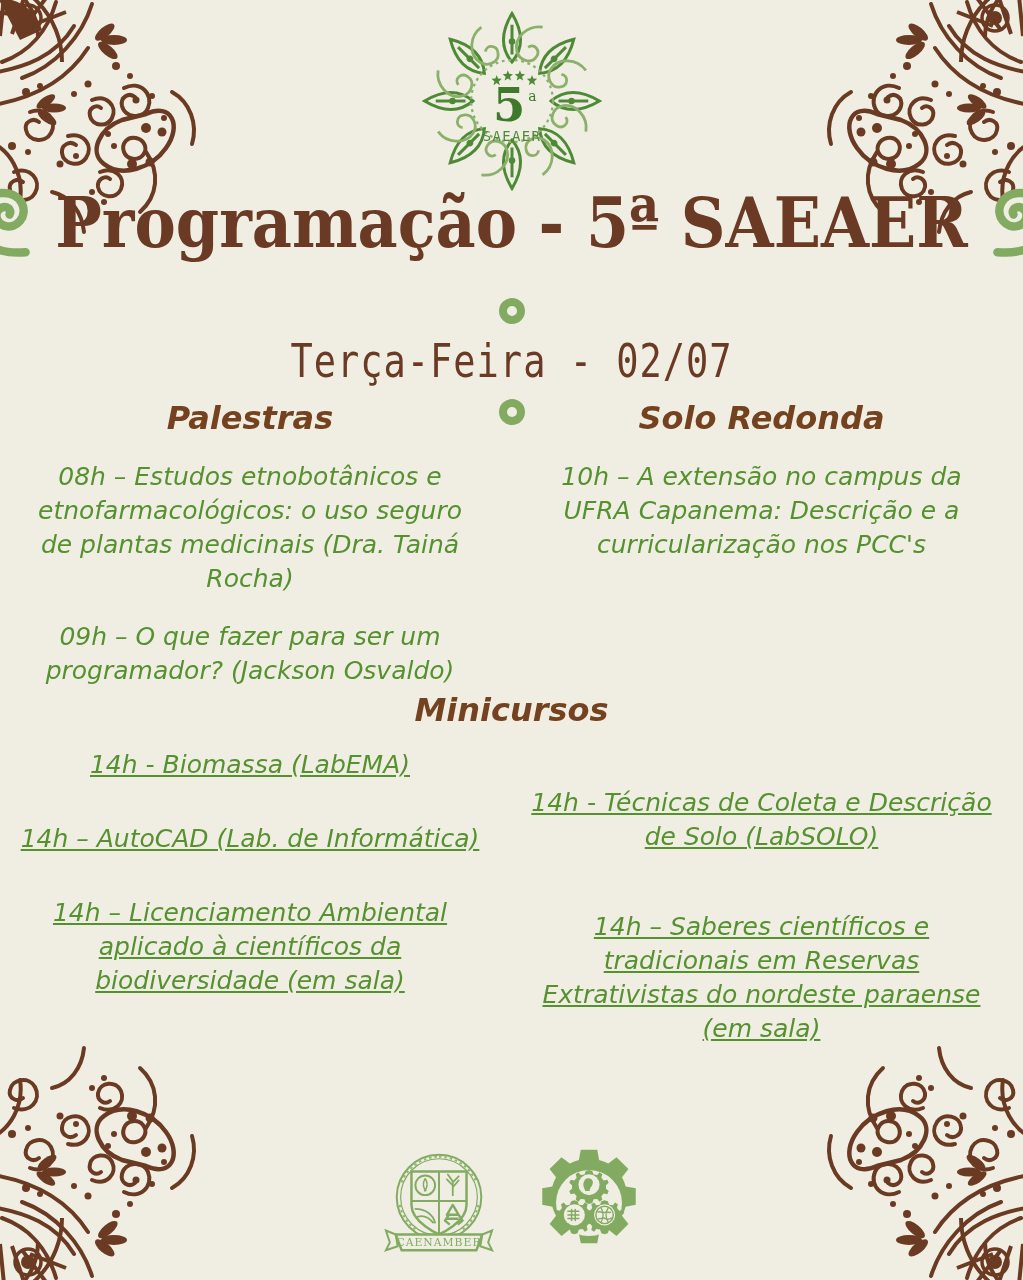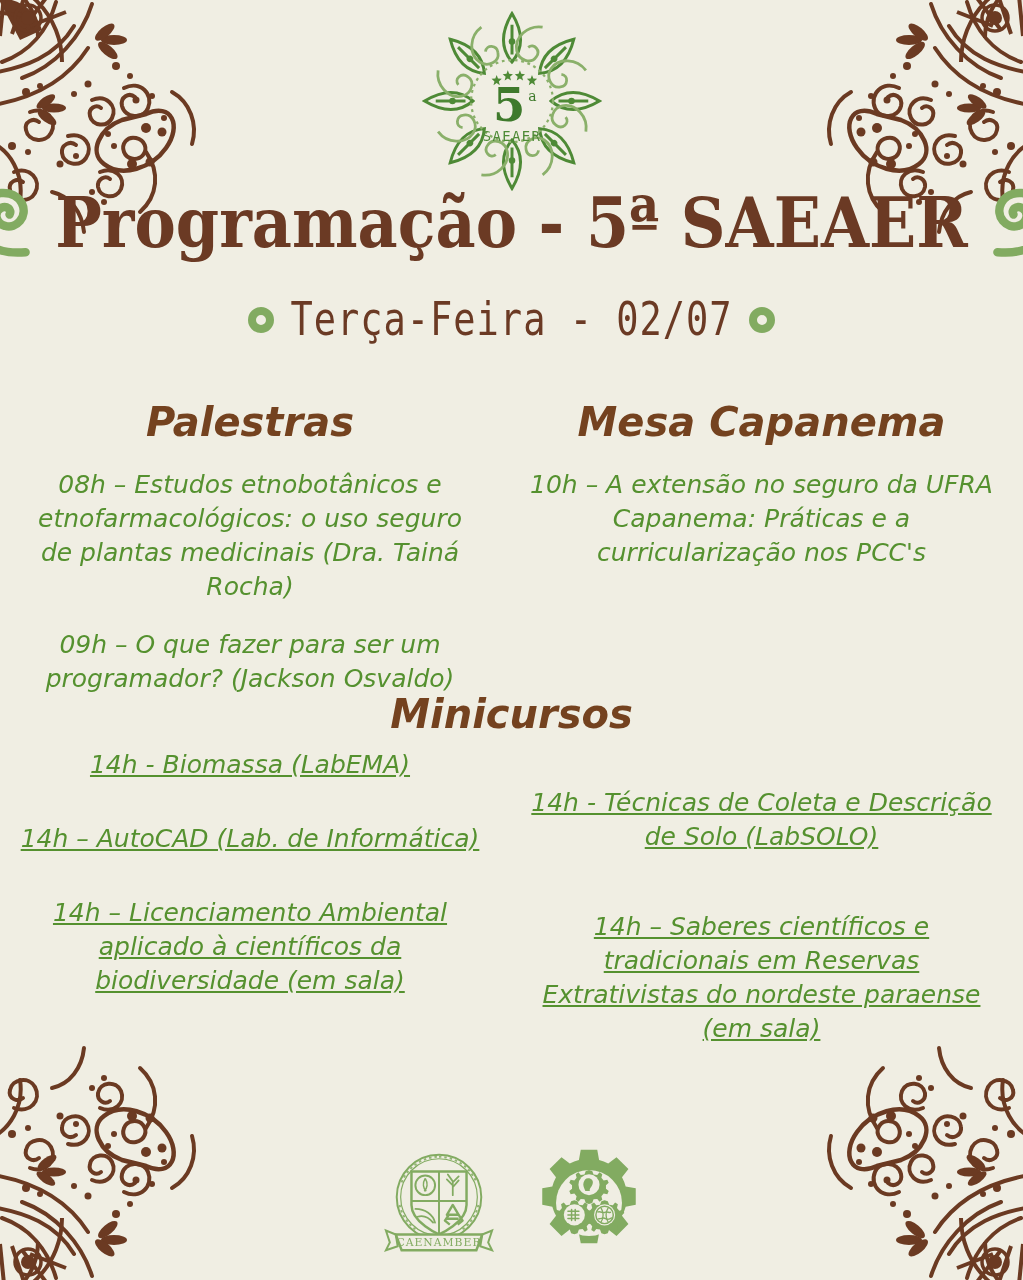--- a/index.html
+++ b/index.html
@@ -45,37 +45,37 @@
     font-weight:bold;
     color:#6b3a24;
     letter-spacing:0px;
     white-space:nowrap;
     line-height:1;
     transform:scaleY(1.12);
   }
 
   .subtitle-row{
     position:absolute;top:298px;left:0;right:0;
-    display:flex;align-items:center;justify-content:center;gap:16px;
+    display:flex;align-items:center;justify-content:center;gap:16px;flex-direction:column;
   }
   .ring{width:26px;height:26px;border:8px solid #82ab61;border-radius:50%;box-sizing:border-box;flex:0 0 auto;}
   .subtitle-text{
     font-family:"DejaVu Sans Mono", monospace;
     font-size:37px;
     color:#6b3a24;
     white-space:nowrap;
     letter-spacing:1px;
     transform:scaleY(1.25);
     font-weight:500;
   }
 
   
   .sec-head{
     font-family:"DejaVu Sans", sans-serif;
-    font-size:40px;
+    font-size:32px;
     font-weight:bold;
     font-style:italic;
     color:#74421f;
     text-align:center;
     line-height:1;
   }
 
   
   .item{
     font-family:"DejaVu Sans", sans-serif;
@@ -531,22 +531,22 @@
     <span class="ring"></span>
   </div>
 
   <div class="upper">
     <div class="col-left">
       <div class="sec-head">Palestras</div>
       <div class="item">08h – Estudos etnobotânicos e etnofarmacológicos: o uso seguro de plantas medicinais (Dra. Tainá Rocha)</div>
       <div class="item">09h – O que fazer para ser um programador? (Jackson Osvaldo)</div>
     </div>
     <div class="col-right">
-      <div class="sec-head">Mesa Capanema</div>
-      <div class="item">10h – A extensão no seguro da UFRA Capanema: Práticas e a curricularização nos PCC's</div>
+      <div class="sec-head">Solo Redonda</div>
+      <div class="item">10h – A extensão no campus da UFRA Capanema: Descrição e a curricularização nos PCC's</div>
     </div>
   </div>
 
   <div class="mini-head sec-head">Minicursos</div>
   <div class="mini">
     <div class="col-left">
       <div class="item">14h - Biomassa (LabEMA)</div>
       <div class="item">14h – AutoCAD (Lab. de Informática)</div>
       <div class="item">14h – Licenciamento Ambiental aplicado à científicos da biodiversidade (em sala)</div>
     </div>

